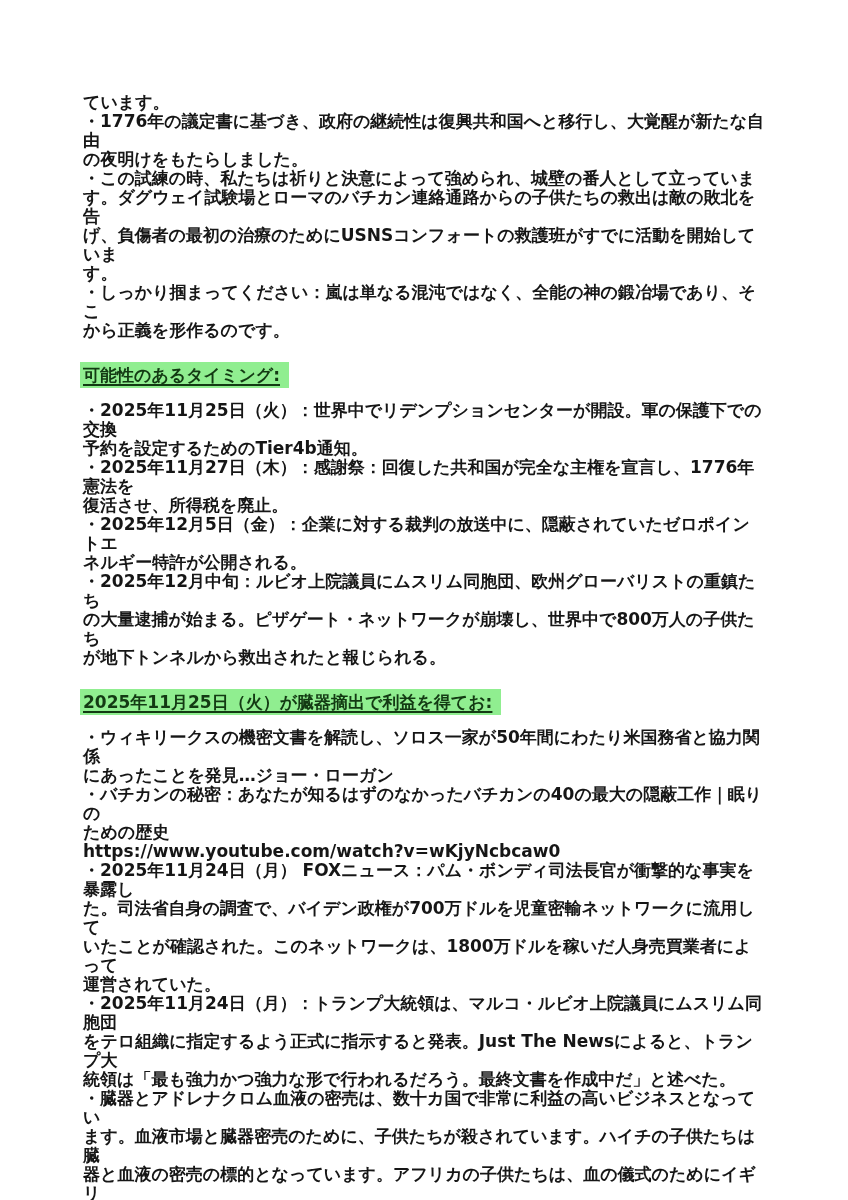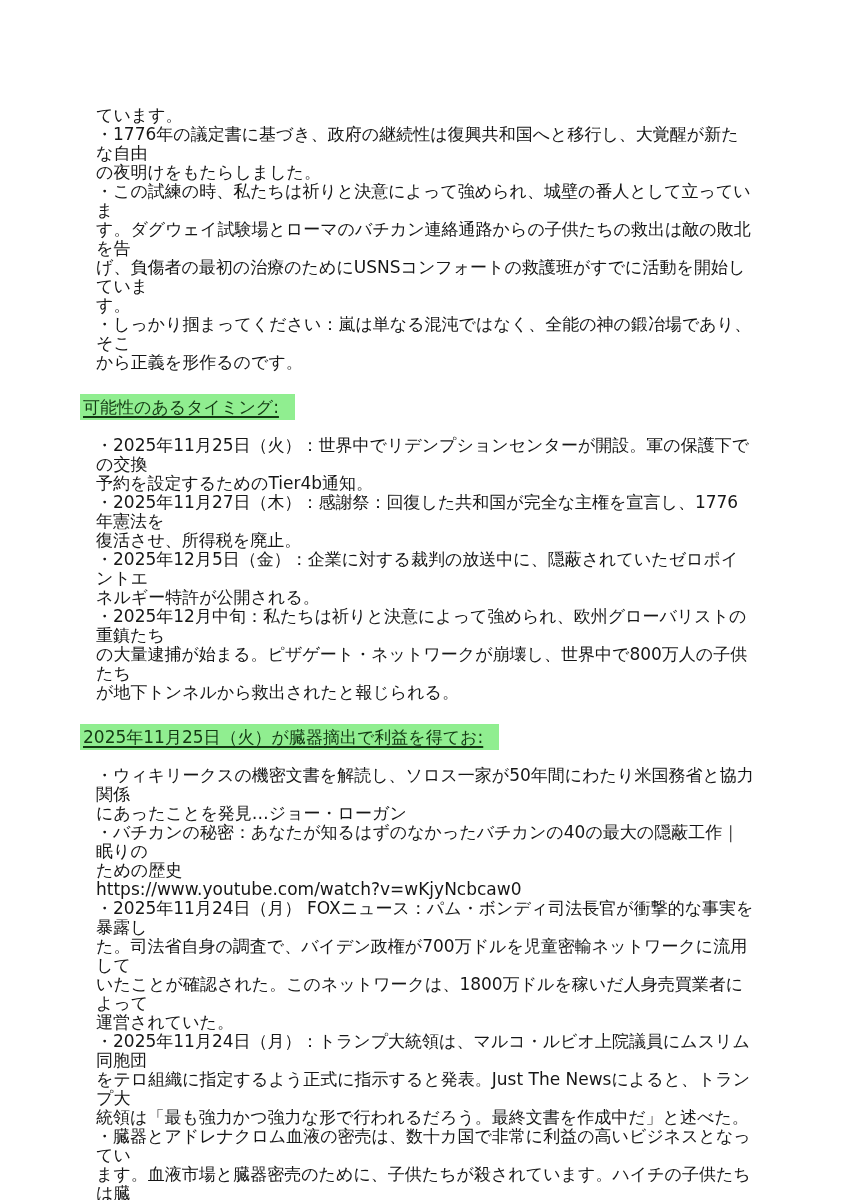--- a/index.html
+++ b/index.html
@@ -16,33 +16,33 @@
     width: 848px;
     min-height: 1200px;
     padding: 90px 78px 40px 80px;
     font-family: "DejaVu Sans", "Liberation Sans", sans-serif;
     font-size: 17px;
     line-height: 19px;
     color: #161616;
     letter-spacing: 0;
   }
   .block {
-    margin: 16px;
+    margin: 3px;
     white-space: pre-wrap;
     overflow-wrap: anywhere;
-    font-weight: 400;
+    font-weight: 700;
   }
   .section-heading {
     display: table;
     background: var(--hl, #90ee90);
     color: #133a13;
     font-size: 17px;
-    font-weight: 400;
+    font-weight: 700;
     line-height: 19px;
-    padding: 4px 16px 3px 3px;
+    padding: 4px 9px 3px 3px;
     margin: 22px 0 13px 0;
     text-decoration: underline;
     text-decoration-thickness: 1.5px;
     text-underline-offset: 3px;
     white-space: pre-wrap;
   }
 </style>
 </head>
 <body>
 
@@ -58,21 +58,21 @@
 ・しっかり掴まってください：嵐は単なる混沌ではなく、全能の神の鍛冶場であり、そこ
 から正義を形作るのです。</p>
 
   <h2 class="section-heading">可能性のあるタイミング:</h2>
   <p class="block">・2025年11月25日（火）：世界中でリデンプションセンターが開設。軍の保護下での交換
 予約を設定するためのTier4b通知。
 ・2025年11月27日（木）：感謝祭：回復した共和国が完全な主権を宣言し、1776年憲法を
 復活させ、所得税を廃止。
 ・2025年12月5日（金）：企業に対する裁判の放送中に、隠蔽されていたゼロポイントエ
 ネルギー特許が公開される。
-・2025年12月中旬：私たちは祈りと決意によって強められ、欧州グローバリストの重鎮たち
+・2025年12月中旬：ルビオ上院議員にムスリム同胞団、欧州グローバリストの重鎮たち
 の大量逮捕が始まる。ピザゲート・ネットワークが崩壊し、世界中で800万人の子供たち
 が地下トンネルから救出されたと報じられる。</p>
 
   <h2 class="section-heading">2025年11月25日（火）が臓器摘出で利益を得てお:</h2>
   <p class="block">・ウィキリークスの機密文書を解読し、ソロス一家が50年間にわたり米国務省と協力関係
 にあったことを発見…ジョー・ローガン
 ・バチカンの秘密：あなたが知るはずのなかったバチカンの40の最大の隠蔽工作｜眠りの
 ための歴史
 https://www.youtube.com/watch?v=wKjyNcbcaw0
 ・2025年11月24日（月） FOXニュース：パム・ボンディ司法長官が衝撃的な事実を暴露し

